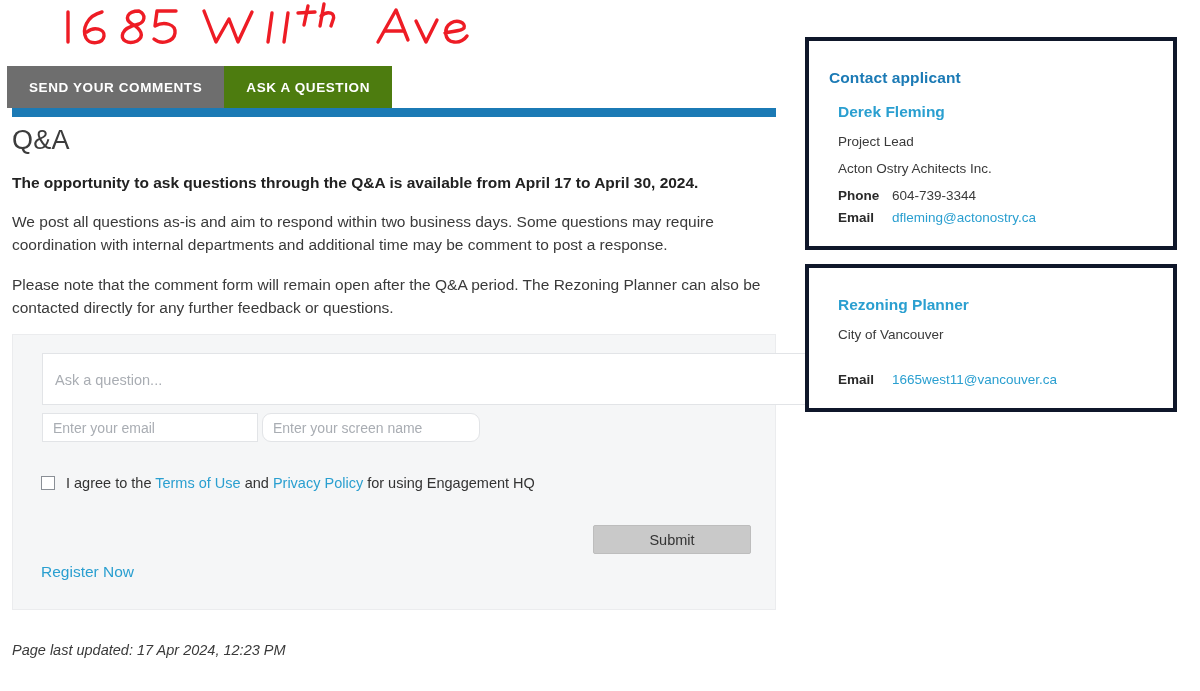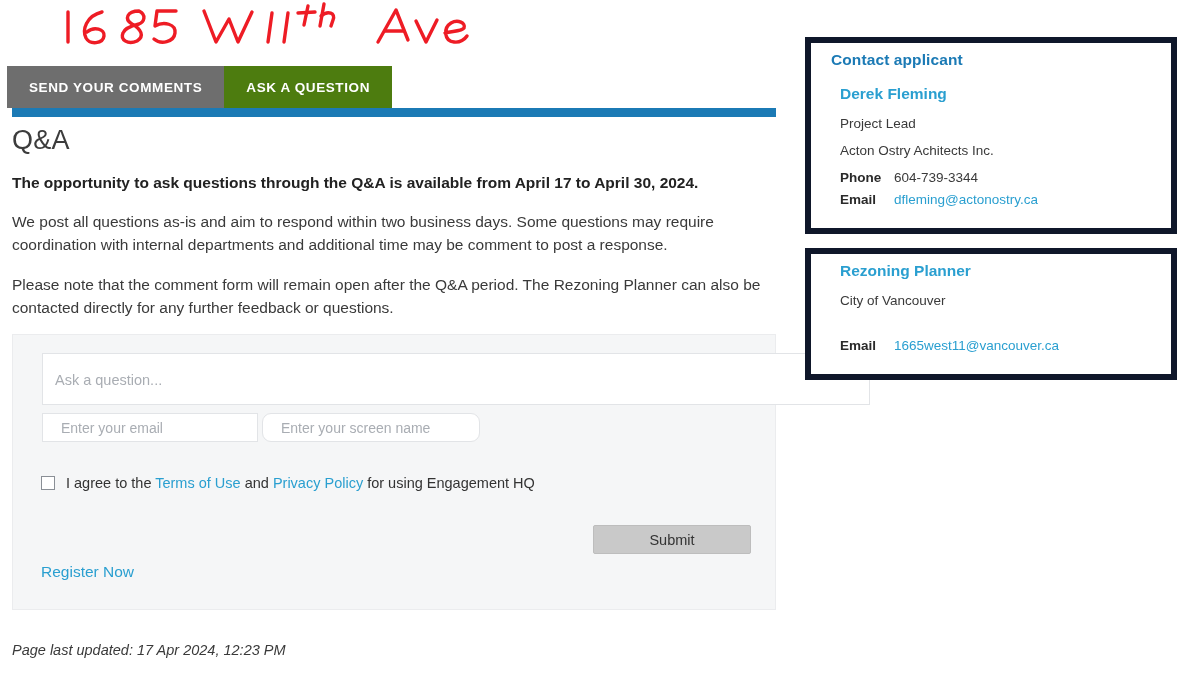--- a/index.html
+++ b/index.html
@@ -131,21 +131,21 @@
 
   .field-email, .field-screenname {
     position: absolute;
     top: 78px;
     height: 29px;
     background: #ffffff;
     border: 1px solid #e2e4e7;
     font-family: "Liberation Sans", sans-serif;
     font-size: 14px;
     color: #333333;
-    padding: 2px 18px;
+    padding: 2px 10px;
     outline: none;
   }
   .field-email { left: 29px; width: 216px; }
   .field-screenname { left: 249px; width: 218px; border-radius: 9px; }
   .field-email::placeholder, .field-screenname::placeholder { color: #a9adb3; }
 
   .agree-row {
     position: absolute;
     left: 28px;
     top: 139px;
@@ -203,22 +203,22 @@
     font-size: 14.5px;
     font-style: italic;
     color: #3a3a3a;
   }
 
   
   .rail { position: absolute; left: 805px; top: 37px; width: 372px; }
 
   .card {
     background: #ffffff;
-    border: 6px solid #0f172a;
-    padding: 8px 20px 18px 20px;
+    border: 4px solid #0f172a;
+    padding: 28px 20px 18px 20px;
     margin-bottom: 14px;
   }
   .card-title {
     font-size: 15.5px;
     font-weight: bold;
     color: #1b7ab5;
     margin: 0 0 16px 0;
     letter-spacing: 0.1px;
   }
   .card-inner { padding-left: 9px; }

